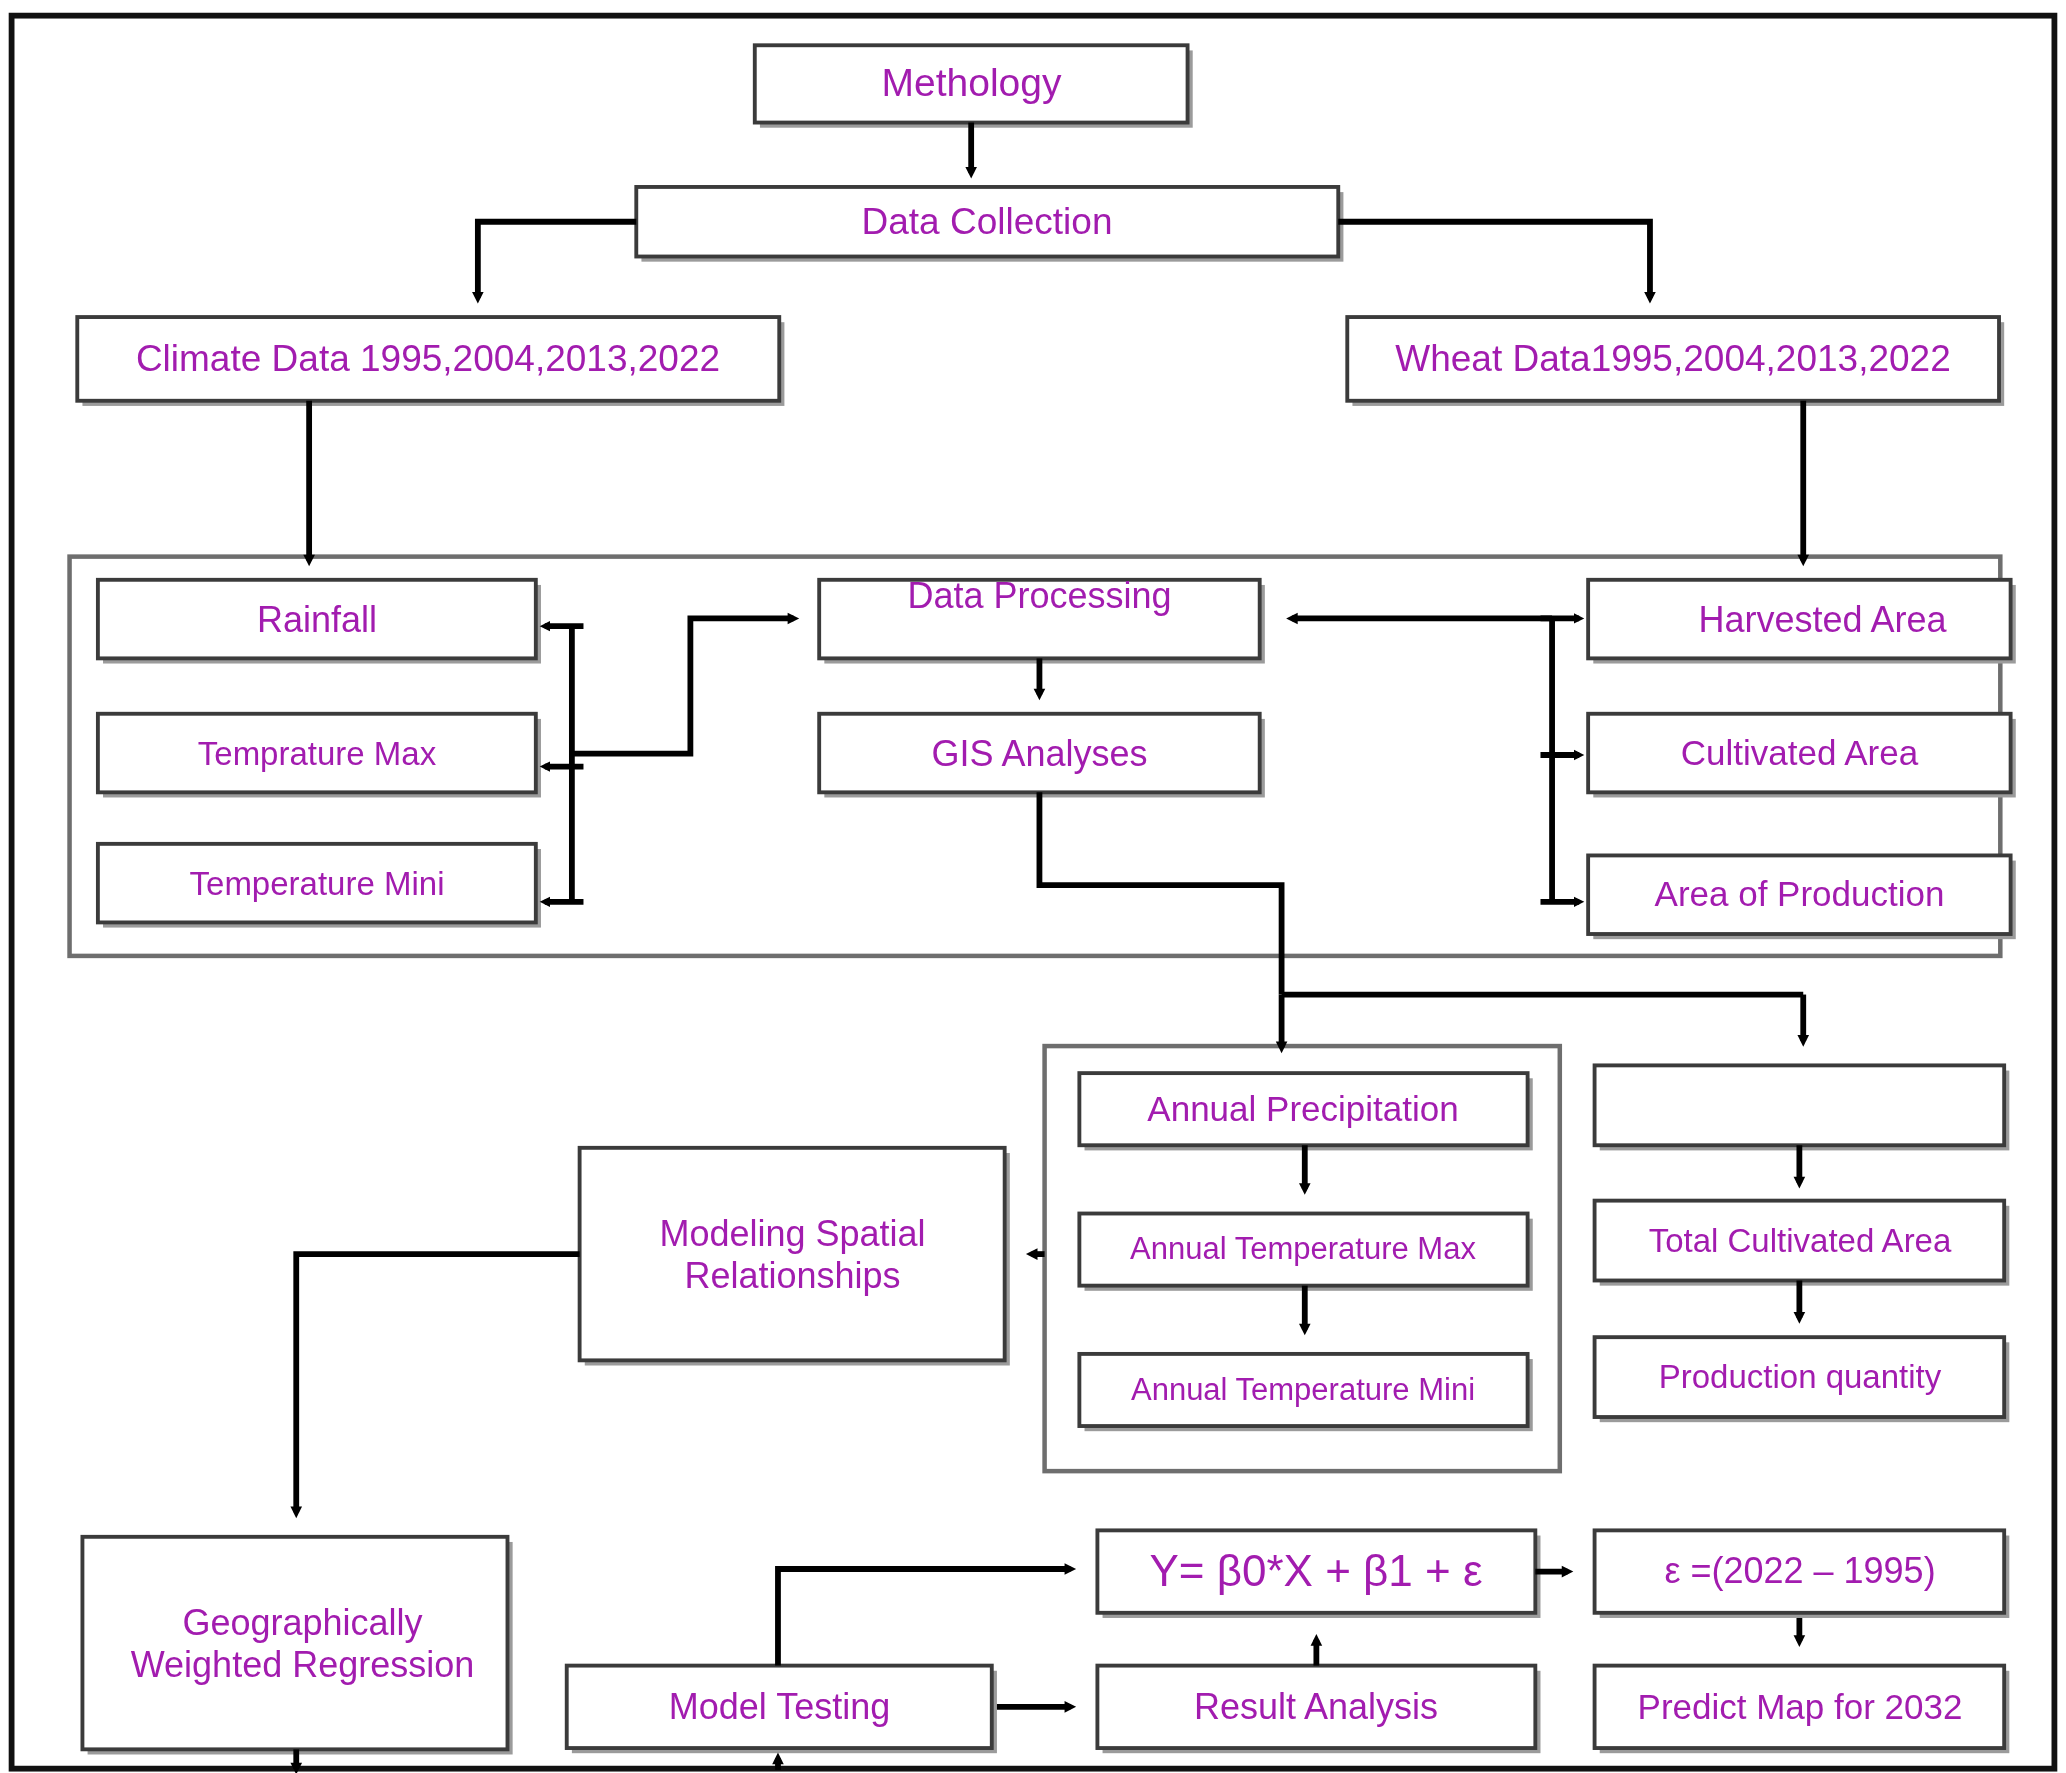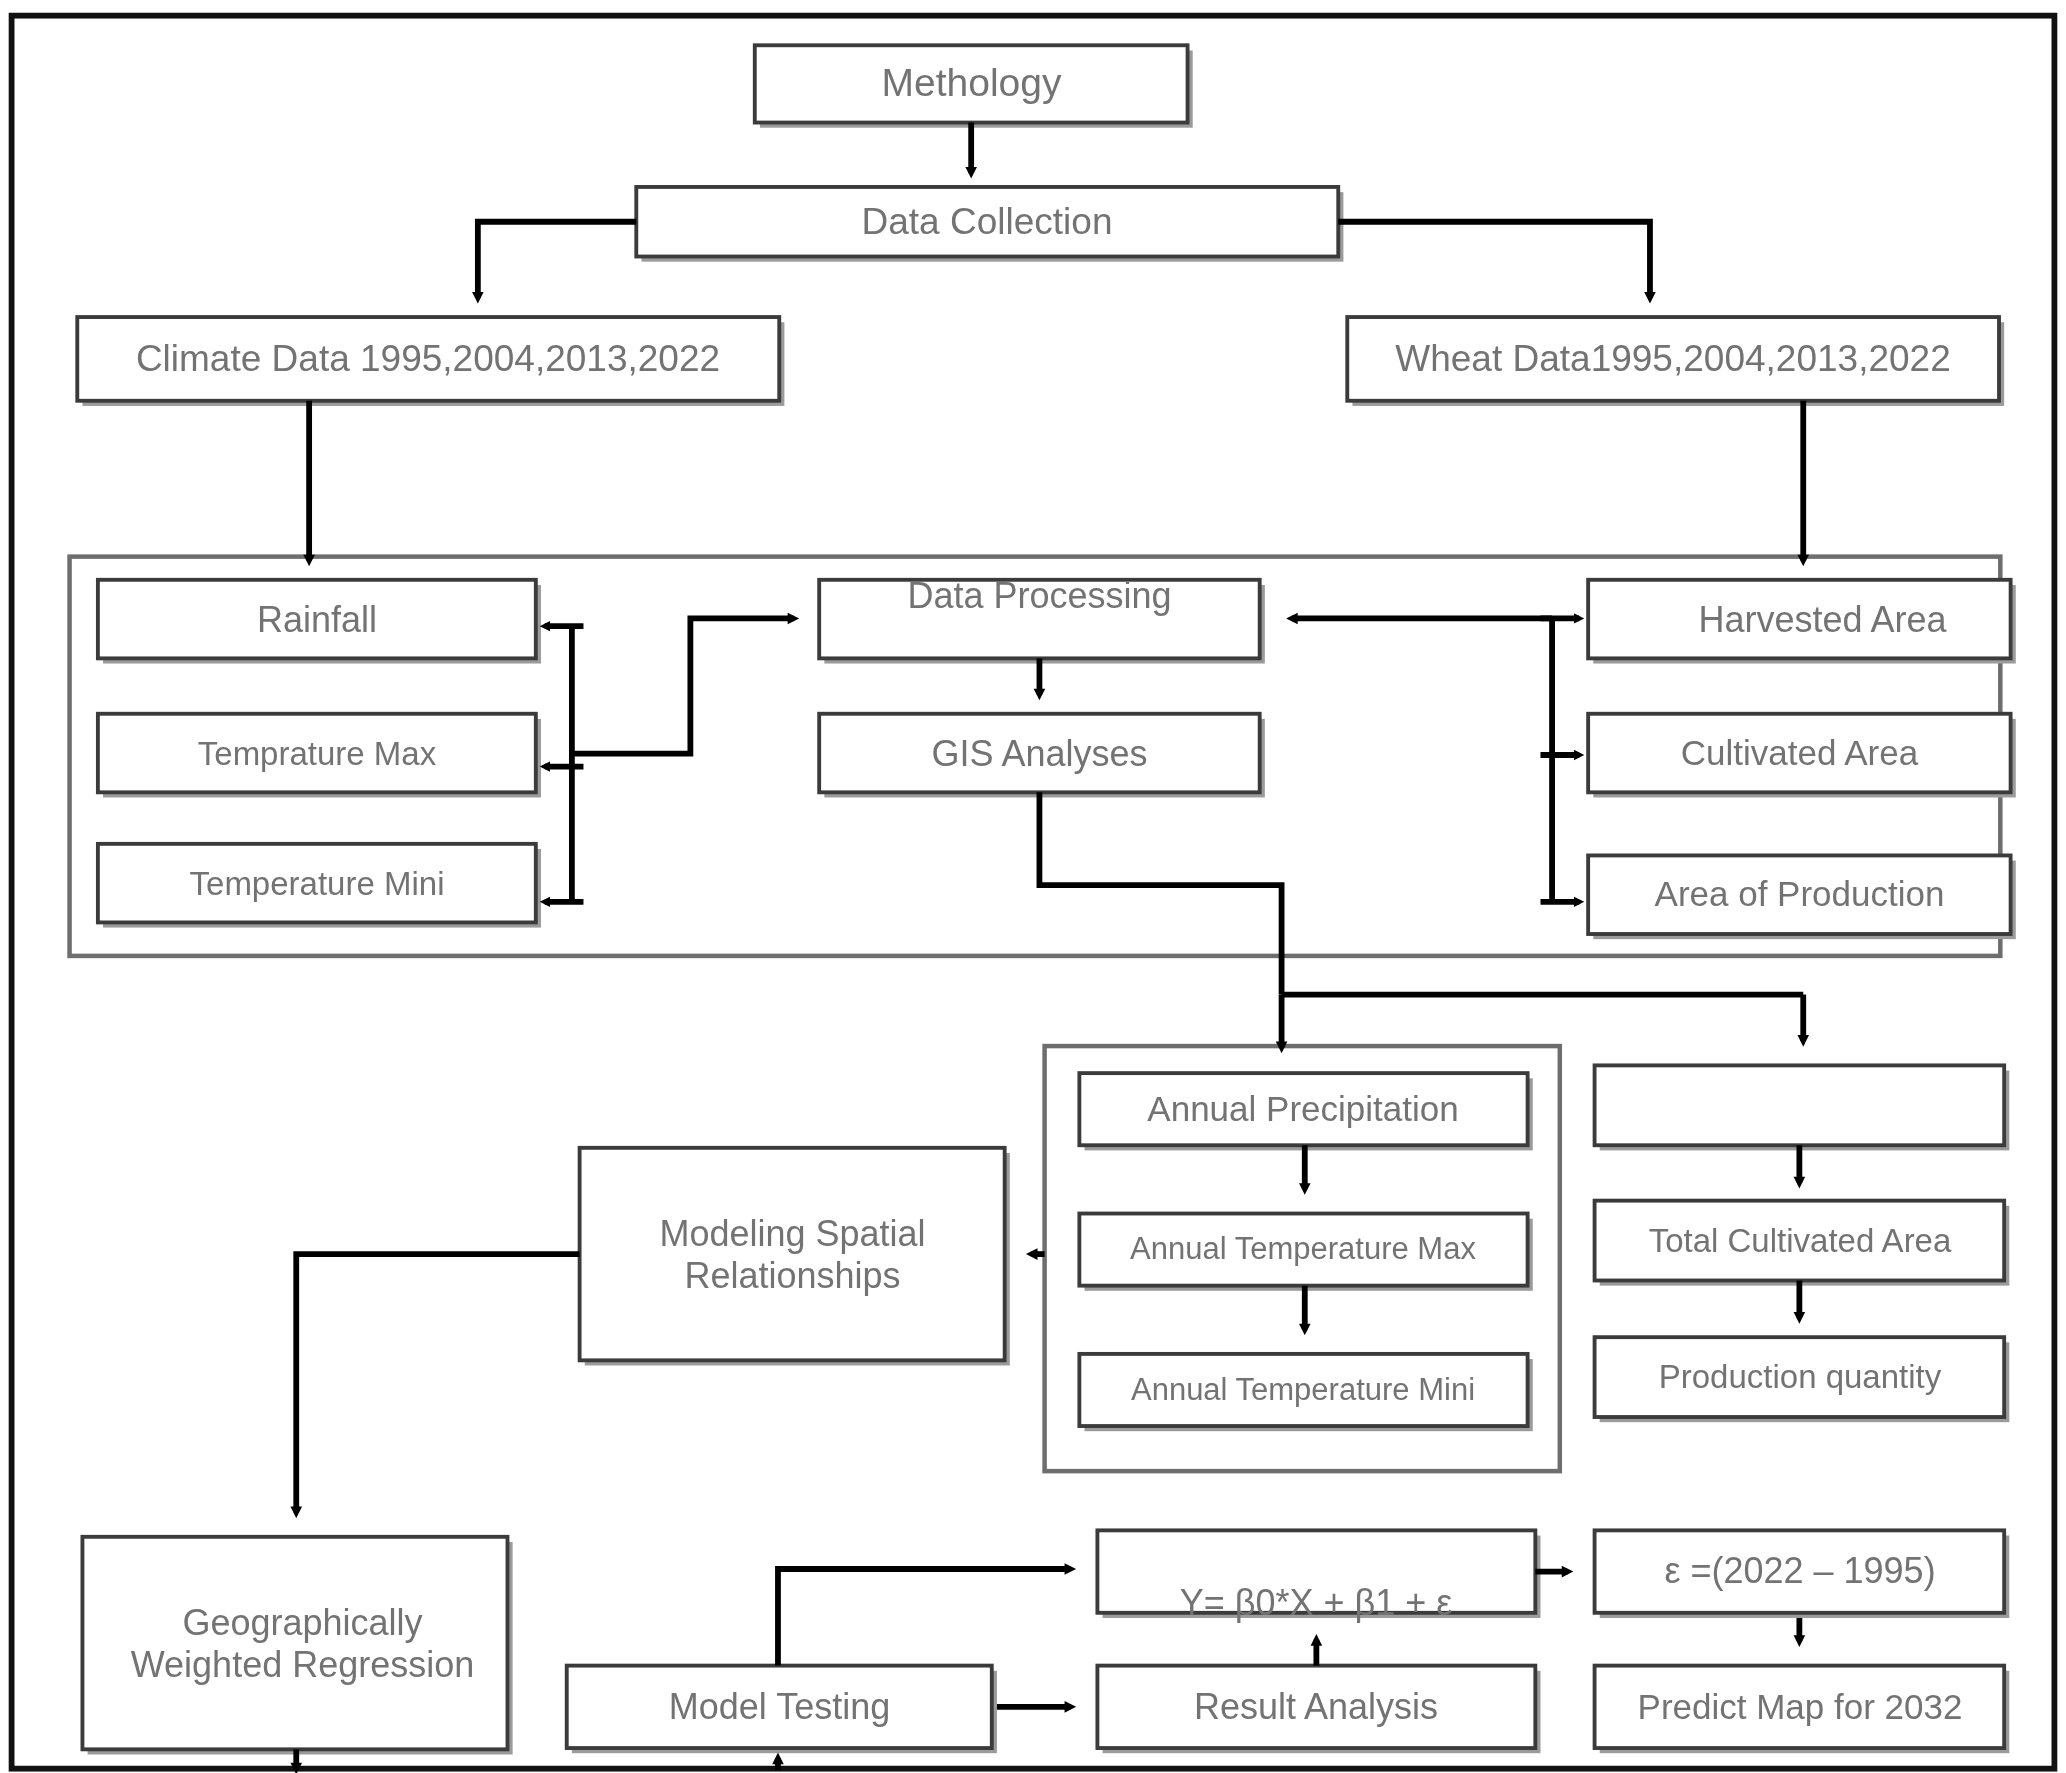--- a/index.html
+++ b/index.html
@@ -3,21 +3,21 @@
 <meta charset="utf-8">
 <style>
   html,body{margin:0;padding:0;background:#ffffff;}
   body{font-family:"Liberation Sans", sans-serif;}
   #stage{position:relative;width:2066px;height:1774px;background:#fff;overflow:hidden;}
   #flow{position:absolute;top:0;left:0;width:2066px;height:1774px;}
   .lbl{
     position:absolute;
     display:flex;align-items:center;justify-content:center;
     text-align:center;
-    color:#737373;
+    color:#a21caf;
     font-family:"Liberation Sans", sans-serif;
     line-height:1.15;
     pointer-events:none;
     white-space:pre-line;
   }
 </style>
 </head>
 <body>
 
 <div id="stage">
@@ -259,21 +259,21 @@
   <div class="lbl" style="left:1595px;top:1201px;width:410px;height:80px;font-size:33px;">Total Cultivated Area</div>
 
   <div class="lbl" style="left:1595px;top:1337px;width:410px;height:80px;font-size:33px;">Production quantity</div>
 
   <div class="lbl" style="left:580px;top:1148px;width:425px;height:213px;font-size:36px;">Modeling Spatial
 Relationships</div>
 
   <div class="lbl" style="left:82px;top:1537px;width:425px;height:213px;font-size:36px;padding-left:8px;">Geographically
 Weighted Regression</div>
 
-  <div class="lbl" style="left:1097px;top:1530px;width:438px;height:82px;font-size:36px;margin-top:32px;">Y= β0*X + β1 + ε</div>
+  <div class="lbl" style="left:1097px;top:1530px;width:438px;height:82px;font-size:44px;">Y= β0*X + β1 + ε</div>
 
   <div class="lbl" style="left:1595px;top:1530px;width:410px;height:82px;font-size:36px;">ε =(2022 – 1995)</div>
 
   <div class="lbl" style="left:1595px;top:1666px;width:410px;height:82px;font-size:35px;">Predict Map for 2032</div>
 
   <div class="lbl" style="left:567px;top:1666px;width:425px;height:82px;font-size:36px;">Model Testing</div>
 
   <div class="lbl" style="left:1097px;top:1666px;width:438px;height:82px;font-size:36px;">Result Analysis</div>
 
 </div>

